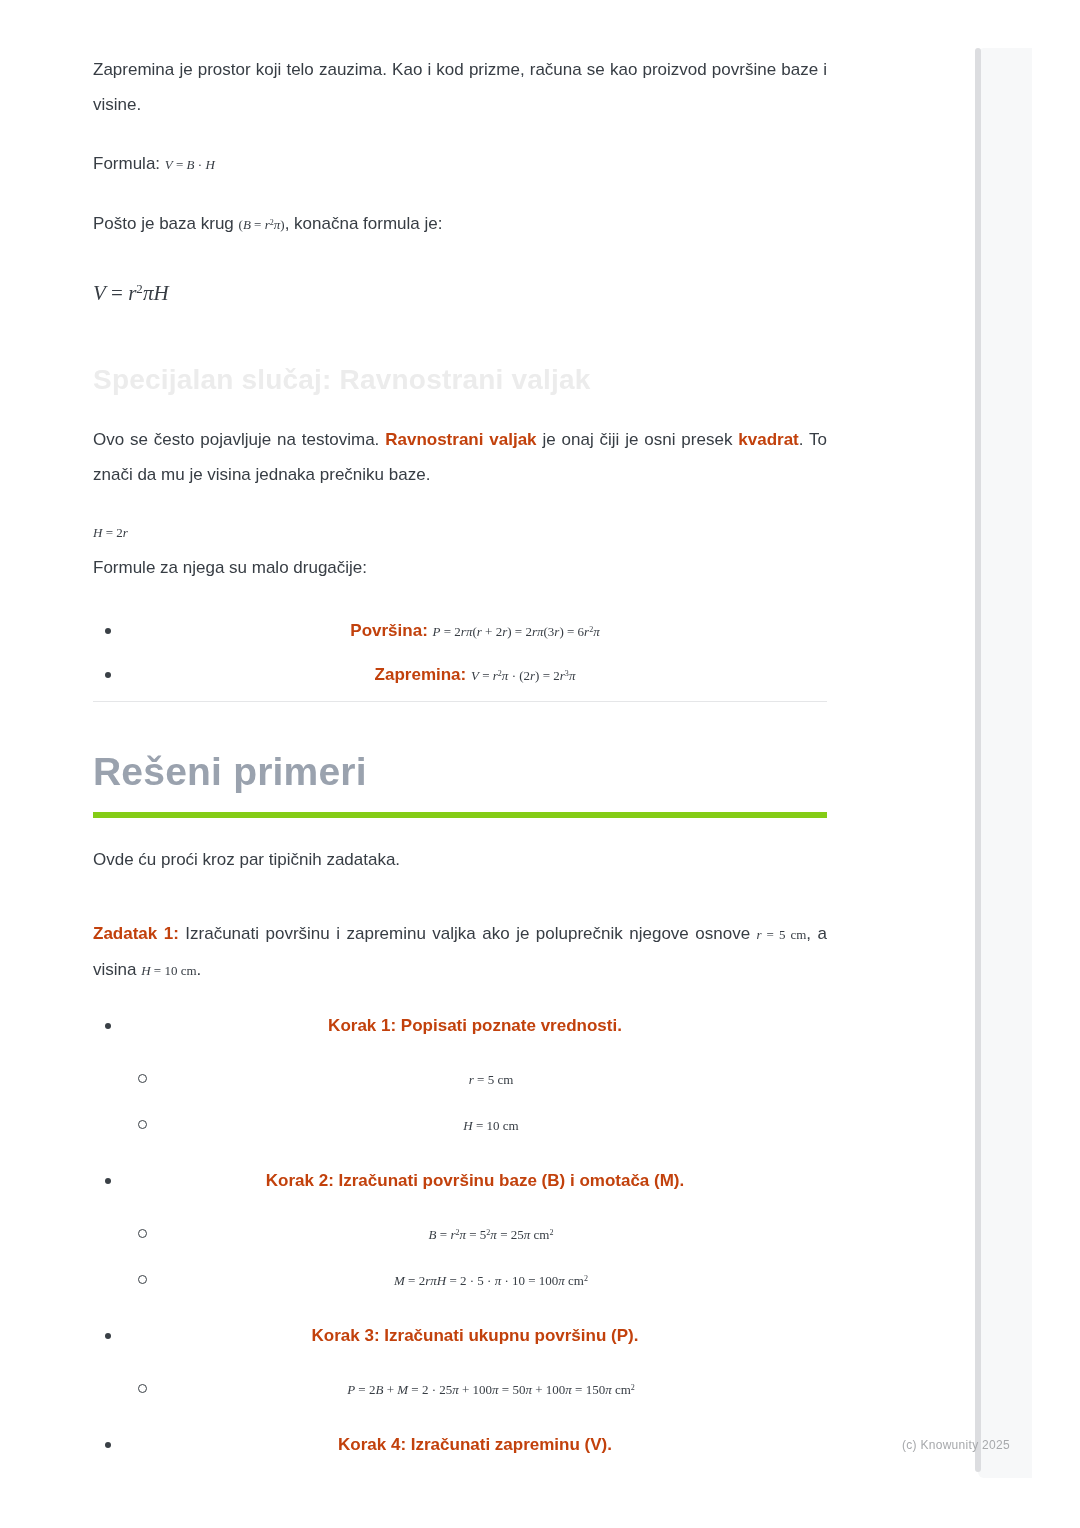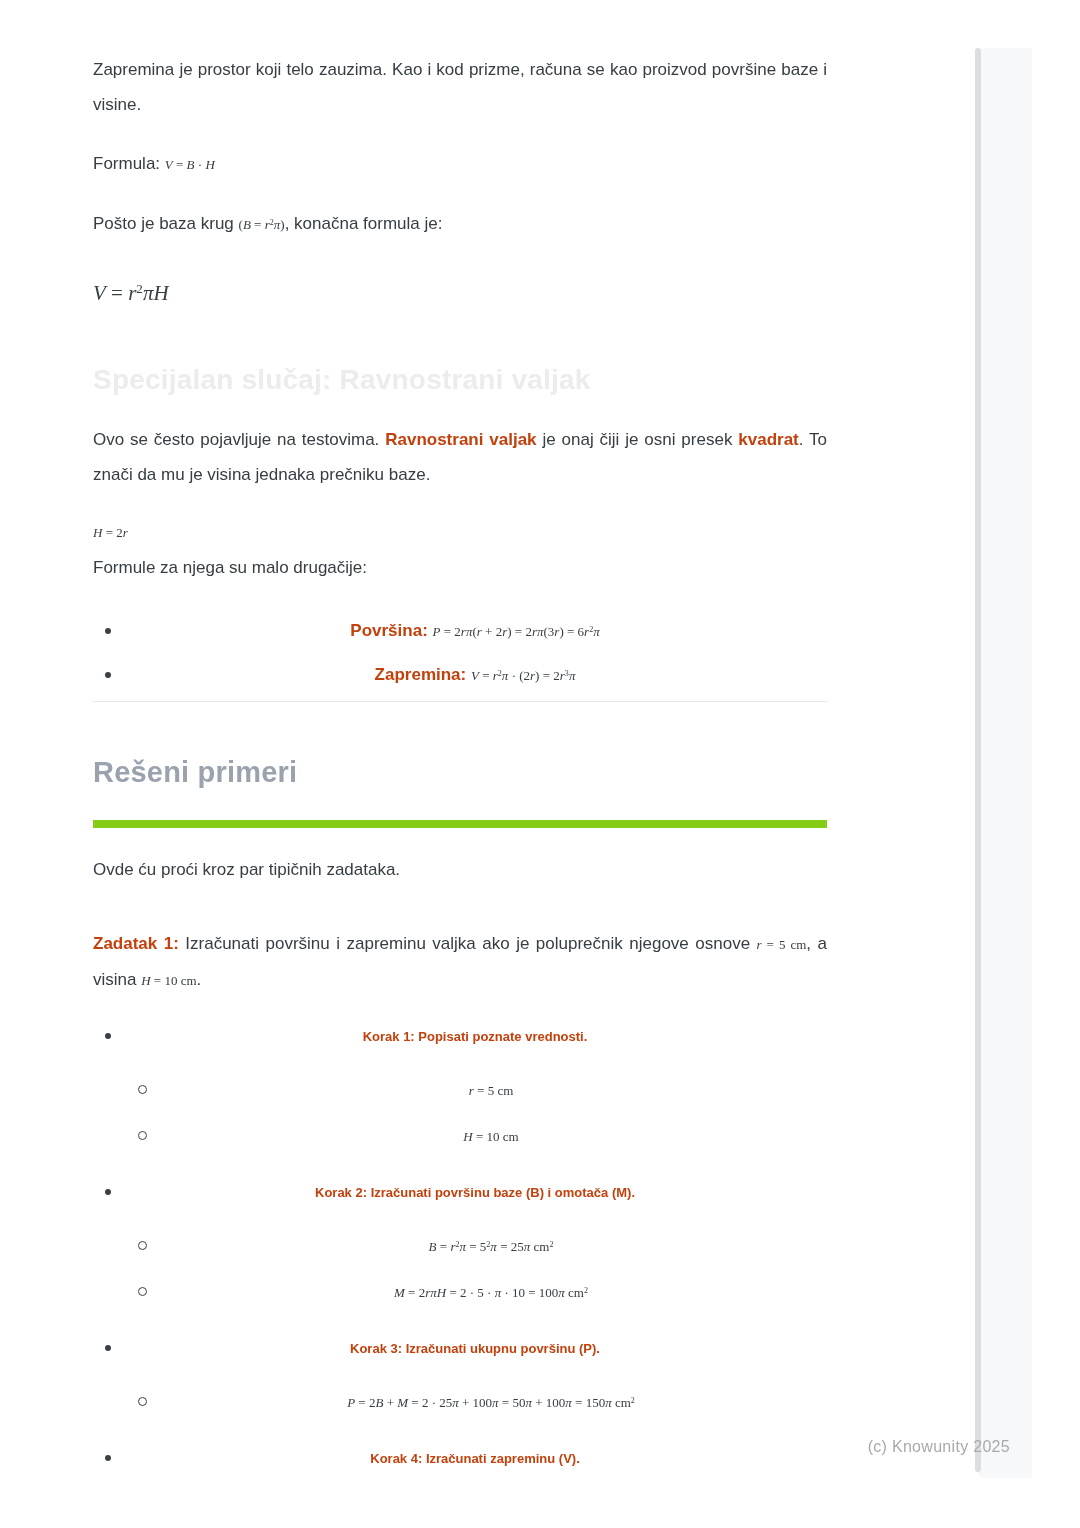--- a/index.html
+++ b/index.html
@@ -67,46 +67,46 @@
     content: ""; position: absolute; left: 0; top: 15px;
     width: 6px; height: 6px; border-radius: 50%; background: #3a4046;
   }
 
   hr.divider {
     border: none; border-top: 1px solid #e5e6e8;
     margin: 6px 0 0 0; height: 0;
   }
 
   h1.section-heading {
-    font-size: 29px; line-height: 40px; font-weight: 700;
+    font-size: 39px; line-height: 40px; font-weight: 700;
     color: #9aa2ae;
-    margin: 50px 0 0 0; padding-bottom: 28px;
-    border-bottom: 8px solid #84cc16;
+    margin: 50px 0 0 0; padding-bottom: 20px;
+    border-bottom: 6px solid #84cc16;
     letter-spacing: 0.2px;
   }
 
   ul.steps { margin-top: 20px; }
   li.step { margin-bottom: 20px; }
-  .step-title { font-size: 13px; }
+  .step-title { font-size: 17px; }
 
   ul.substeps { list-style: none; margin: 18px 0 0 0; padding: 0 0 0 15px; }
   li.substep {
     position: relative; padding-left: 17px;
     font-size: 17px; line-height: 35px;
   }
   li.substep + li.substep { margin-top: 10px; }
   li.substep::before {
     content: ""; position: absolute; left: 0; top: 13px;
     width: 7px; height: 7px; border: 1.5px solid #3a4046;
     border-radius: 50%; background: transparent; box-sizing: content-box;
   }
 
   .copyright {
     position: absolute; top: 1438px; right: 70px;
-    font-size: 16px; color: #a7a9ac; letter-spacing: 0.3px;
+    font-size: 12px; color: #a7a9ac; letter-spacing: 0.3px;
     z-index: 5;
   }
 </style>
 </head>
 <body>
 
 <div class="page">
 
   <div class="scroll-track"></div>
   <div class="scroll-thumb"></div>

